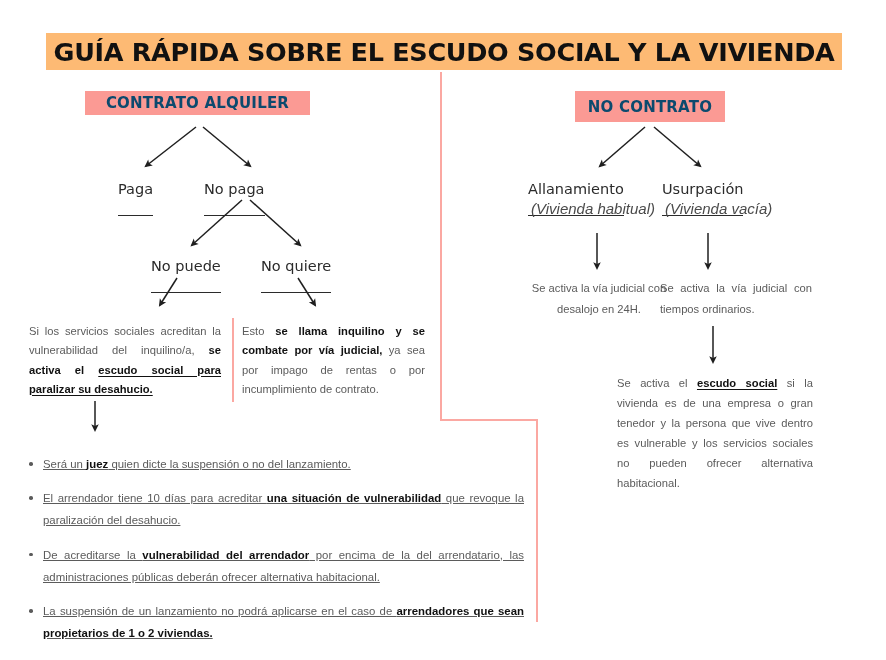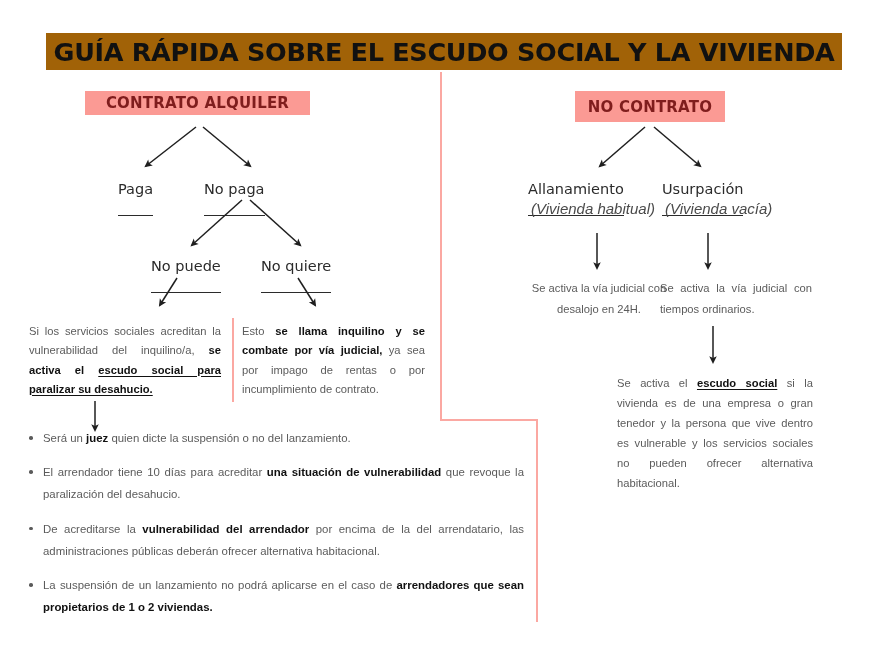--- a/index.html
+++ b/index.html
@@ -19,21 +19,21 @@
     overflow: hidden;
   }
 
   
   .title-bar {
     position: absolute;
     left: 46px;
     top: 33px;
     width: 796px;
     height: 37px;
-    background: #a16207;
+    background: #fdba74;
     display: flex;
     align-items: center;
     justify-content: center;
   }
   .title-bar .title-text {
     font-family: "DejaVu Sans", sans-serif;
     font-weight: bold;
     font-size: 25.5px;
     letter-spacing: -0.3px;
     color: #111111;
@@ -44,21 +44,21 @@
   .section-head {
     position: absolute;
     background: #FB9A94;
     display: flex;
     align-items: center;
     justify-content: center;
     font-family: "DejaVu Sans", sans-serif;
     font-weight: bold;
     font-size: 15px;
     letter-spacing: 0.2px;
-    color: #7f1d1d;
+    color: #0c4a6e;
     white-space: nowrap;
     padding: 3px 9px;
     box-sizing: border-box;
   }
   #head-contrato { left: 85px;  top: 91px; width: 225px; height: 24px; }
   #head-nocontrato { left: 575px; top: 91px; width: 150px; height: 31px; }
 
   
   .node {
     position: absolute;
@@ -105,24 +105,25 @@
   #para-nopuede  { left: 29px;  top: 322px; width: 192px; }
   #para-noquiere { left: 242px; top: 322px; width: 183px; }
   #para-allanamiento { left: 506px; top: 278px; width: 148px; text-align: center; line-height: 1.85; margin-left: 19px; }
   #para-usurpacion   { left: 660px; top: 278px; width: 152px; line-height: 1.85; }
   #para-escudo   { left: 617px; top: 374px; width: 196px; line-height: 1.78; }
 
   
   #bullets {
     position: absolute;
     left: 26px;
-    top: 427px;
+    top: 453px;
     width: 498px;
     font-size: 11.4px;
     color: #5b5b5b;
+    text-decoration: underline;
   }
   #bullets .bullet {
     position: relative;
     padding-left: 17px;
     margin-bottom: 12px;
     line-height: 1.95;
     text-align: justify;
     text-justify: inter-word;
   }
   #bullets .bullet:last-child { margin-bottom: 0; }

